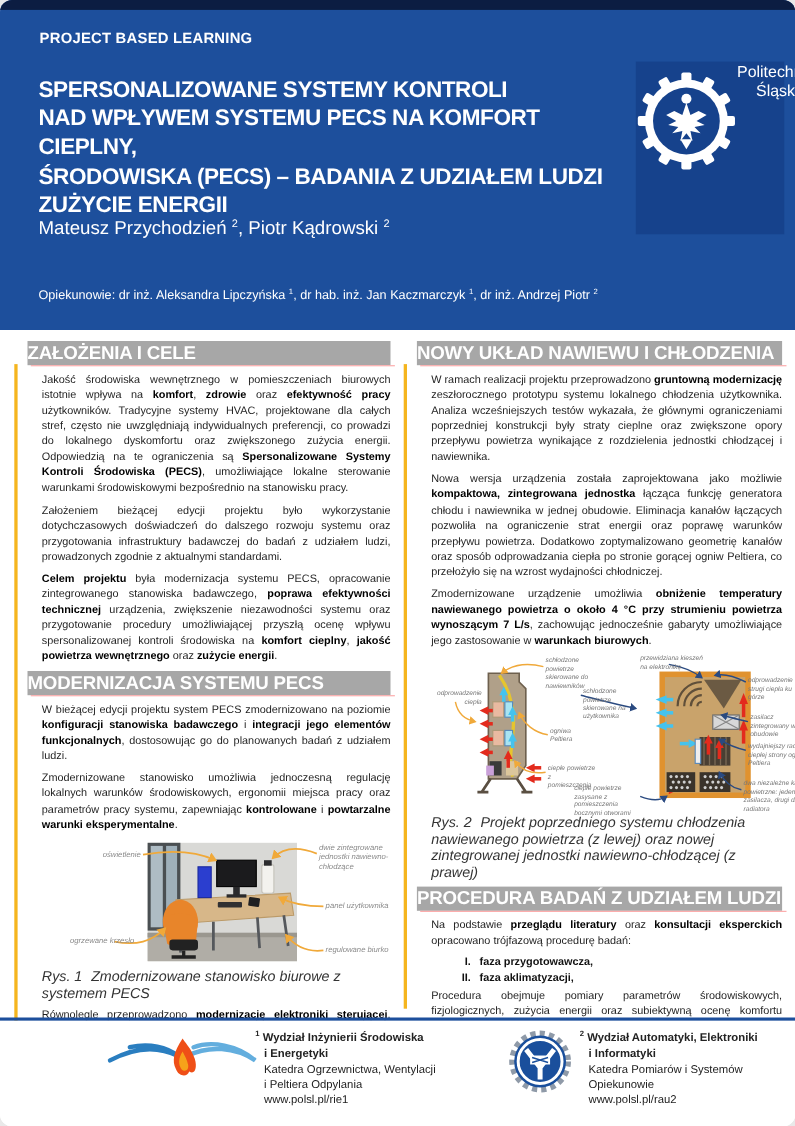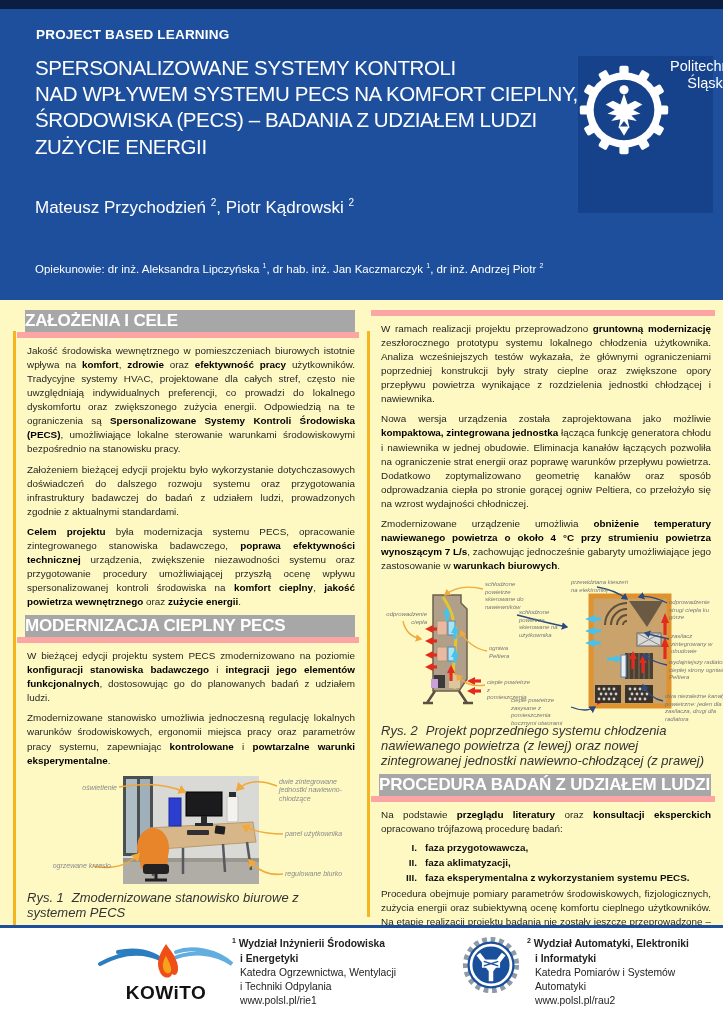--- a/index.html
+++ b/index.html
@@ -1,41 +1,41 @@
 <!DOCTYPE html>
 <html><head>
 <meta charset="utf-8">
 <style>
   html,body{margin:0;padding:0;background:#e9e9e9;}
-  .poster{position:relative;width:723px;height:1024px;background:#fef9c3;overflow:hidden;
-          font-family:"Liberation Sans",sans-serif;margin:0 auto;}
+  .poster{position:relative;width:723px;height:1024px;background:#ffffff;overflow:hidden;
+          font-family:"Liberation Sans",sans-serif;margin:0 auto;border-radius:11px;}
   
   .hdr{position:absolute;left:0;top:0;width:723px;height:300px;background:#1d4f9c;}
   .hdr-strip{position:absolute;left:0;top:0;width:723px;height:9px;background:#0c1d42;}
   .pbl{position:absolute;left:36px;top:27px;color:#fff;font-weight:bold;font-size:13.5px;letter-spacing:.2px;}
-  .title{position:absolute;left:35px;top:55px;width:545px;color:#fff;font-weight:normal;
+  .title{position:absolute;left:35px;top:69px;width:545px;color:#fff;font-weight:bold;
          font-size:20.5px;line-height:1.28;letter-spacing:-0.4px;}
   .logo-box{position:absolute;left:578px;top:56px;width:135px;height:157px;background:#16428c;
             display:flex;flex-direction:row;align-items:flex-start;}
   .logo-box svg{margin-top:8px;}
   .logo-txt{color:#fff;font-size:14.5px;line-height:1.15;text-align:center;margin-top:2px;}
   .authors{position:absolute;left:35px;top:196px;color:#fff;font-size:17px;line-height:1.38;}
   .authors sup{font-size:10px;}
   .supers{position:absolute;left:35px;top:262px;color:#fff;font-size:11.5px;}
   .supers sup{font-size:7px;}
   
   .col{position:absolute;top:310px;}
   .col-left{left:13px;width:346px;}
   .col-right{left:367px;width:348px;}
   .yline{position:absolute;left:0;top:21px;bottom:4px;width:3px;background:#f5b51e;}
   .col-left .yline{height:600px;}
   .col-right .yline{height:586px;}
   .sechdr{background:#a7a7a7;color:#fff;font-weight:bold;font-size:17px;
           height:22px;line-height:22px;margin:0 4px 0 12px;letter-spacing:-0.2px;}
-  .blk{border-top:6px solid #fca5a5;padding:6px 4px 0 10px;margin-left:4px;}
+  .blk{border-top:1px solid #fca5a5;padding:6px 4px 0 10px;margin-left:15px;}
   p.body{font-size:9.9px;line-height:1.42;text-align:justify;color:#1f1f1f;margin:0 0 6px 0;}
   p.body b{color:#000;}
   
   .fig1{position:relative;height:114px;margin:2px 0 2px 0;}
   .fig1 .photo{position:absolute;left:96px;top:2px;width:136px;height:108px;}
   .ann{position:absolute;font-size:7px;font-style:italic;color:#8a8a8a;line-height:1.25;}
   .a-osw{left:30px;top:10px;width:60px;text-align:right;}
   .a-units{left:252px;top:4px;width:80px;}
   .a-panel{left:258px;top:56px;width:80px;}
   .a-desk{left:258px;top:96px;width:80px;}
@@ -133,21 +133,21 @@
     <div class="sec">
       <div class="sechdr">ZAŁOŻENIA I CELE</div>
       <div class="blk">
         <p class="body"><span>Jakość środowiska wewnętrznego w pomieszczeniach biurowych istotnie wpływa na </span><b>komfort</b><span>, </span><b>zdrowie</b><span> oraz </span><b>efektywność pracy</b><span> użytkowników. Tradycyjne systemy HVAC, projektowane dla całych stref, często nie uwzględniają indywidualnych preferencji, co prowadzi do lokalnego dyskomfortu oraz zwiększonego zużycia energii. Odpowiedzią na te ograniczenia są </span><b>Spersonalizowane Systemy Kontroli Środowiska (PECS)</b><span>, umożliwiające lokalne sterowanie warunkami środowiskowymi bezpośrednio na stanowisku pracy.</span></p>
         <p class="body"><span>Założeniem bieżącej edycji projektu było wykorzystanie dotychczasowych doświadczeń do dalszego rozwoju systemu oraz przygotowania infrastruktury badawczej do badań z udziałem ludzi, prowadzonych zgodnie z aktualnymi standardami.</span></p>
         <p class="body"><b>Celem projektu</b><span> była modernizacja systemu PECS, opracowanie zintegrowanego stanowiska badawczego, </span><b>poprawa efektywności technicznej</b><span> urządzenia, zwiększenie niezawodności systemu oraz przygotowanie procedury umożliwiającej przyszłą ocenę wpływu spersonalizowanej kontroli środowiska na </span><b>komfort cieplny</b><span>, </span><b>jakość powietrza wewnętrznego</b><span> oraz </span><b>zużycie energii</b><span>.</span></p>
       </div>
     </div>
 
     <div class="sec">
-      <div class="sechdr">MODERNIZACJA CIEPLNY PECS</div>
+      <div class="sechdr">MODERNIZACJA SYSTEMU PECS</div>
       <div class="blk">
         <p class="body"><span>W bieżącej edycji projektu system PECS zmodernizowano na poziomie </span><b>konfiguracji stanowiska badawczego</b><span> i </span><b>integracji jego elementów funkcjonalnych</b><span>, dostosowując go do planowanych badań z udziałem ludzi.</span></p>
         <p class="body"><span>Zmodernizowane stanowisko umożliwia jednoczesną regulację lokalnych warunków środowiskowych, ergonomii miejsca pracy oraz parametrów pracy systemu, zapewniając </span><b>kontrolowane</b><span> i </span><b>powtarzalne warunki eksperymentalne</b><span>.</span></p>
 
         <div class="fig1">
           <div class="photo">
             <svg width="136" height="108" viewBox="0 0 136 108">
               <rect x="0" y="0" width="136" height="108" fill="#d9d9d6"></rect>
               <rect x="0" y="0" width="30" height="80" fill="#4a4f52"></rect>
               <rect x="3" y="3" width="11" height="74" fill="#aebcc4"></rect>
@@ -196,20 +196,21 @@
 
         <p class="body"><span>Równolegle przeprowadzono </span><b>modernizację elektroniki sterującej</b><span>, obejmującą przejście od układów prototypowych do lutowanych oraz opracowanie projektu dedykowanej płytki PCB. Zwiększyło to </span><b>stabilność pracy systemu</b><span>, ułatwiło integrację pomiarów oraz przygotowało system do </span><b>małoseryjnej reprodukcji</b><span> na potrzeby przyszłych badań eksperymentalnych.</span></p>
       </div>
     </div>
   </div>
 
   <div class="col col-right">
     <div class="yline"></div>
 
     <div class="sec">
+      <div class="sechdr">NOWY UKŁAD NAWIEWU I CHŁODZENIA</div>
       <div class="blk">
         <p class="body"><span>W ramach realizacji projektu przeprowadzono </span><b>gruntowną modernizację</b><span> zeszłorocznego prototypu systemu lokalnego chłodzenia użytkownika. Analiza wcześniejszych testów wykazała, że głównymi ograniczeniami poprzedniej konstrukcji były straty cieplne oraz zwiększone opory przepływu powietrza wynikające z rozdzielenia jednostki chłodzącej i nawiewnika.</span></p>
         <p class="body"><span>Nowa wersja urządzenia została zaprojektowana jako możliwie </span><b>kompaktowa, zintegrowana jednostka</b><span> łącząca funkcję generatora chłodu i nawiewnika w jednej obudowie. Eliminacja kanałów łączących pozwoliła na ograniczenie strat energii oraz poprawę warunków przepływu powietrza. Dodatkowo zoptymalizowano geometrię kanałów oraz sposób odprowadzania ciepła po stronie gorącej ogniw Peltiera, co przełożyło się na wzrost wydajności chłodniczej.</span></p>
         <p class="body"><span>Zmodernizowane urządzenie umożliwia </span><b>obniżenie temperatury nawiewanego powietrza o około 4 °C przy strumieniu powietrza wynoszącym 7 L/s</b><span>, zachowując jednocześnie gabaryty umożliwiające jego zastosowanie w </span><b>warunkach biurowych</b><span>.</span></p>
 
         <div class="fig2">
           <div class="diagL">
             <svg width="84" height="112" viewBox="0 0 84 112">
               <path d="M30 2 L58 2 L58 10 L64 16 L64 86 L56 98 L30 98 Z" fill="#b0a089" stroke="#6e604e" stroke-width="1.5"></path>
               <path d="M52 96 C46 70 58 52 50 26 C48 16 44 10 40 4" stroke="#e6c52e" stroke-width="3" fill="none"></path>
@@ -367,59 +368,54 @@
       <div class="blk">
         <p class="body"><span>Na podstawie </span><b>przeglądu literatury</b><span> oraz </span><b>konsultacji eksperckich</b><span> opracowano trójfazową procedurę badań:</span></p>
         <div class="phase">
           <span class="num">I.</span>
           <span>faza przygotowawcza,</span>
         </div>
         <div class="phase">
           <span class="num">II.</span>
           <span>faza aklimatyzacji,</span>
         </div>
-        <div class="phase">
-          <span class="num">III.</span>
-          <span>faza eksperymentalna z wykorzystaniem systemu PECS.</span>
-        </div>
         <p class="body" style="margin-top:4px"><span>Procedura obejmuje pomiary parametrów środowiskowych, fizjologicznych, zużycia energii oraz subiektywną ocenę komfortu cieplnego użytkowników. Na etapie realizacji projektu badania nie zostały jeszcze przeprowadzone – infrastruktura i metodyka zostały przygotowane do ich realizacji w kolejnym etapie.</span></p>
       </div>
     </div>
   </div>
 
   <div class="fdiv"></div>
   <div class="footer">
     <div class="kowito">
       <svg width="140" height="42" viewBox="0 0 140 42">
         <path d="M4 22 C30 8 50 10 66 18 C56 10 40 6 22 10" fill="none" stroke="#2a7ec0" stroke-width="4" stroke-linecap="round"></path>
         <path d="M74 18 C94 8 118 10 136 22 C120 8 96 4 80 10" fill="none" stroke="#63aede" stroke-width="4" stroke-linecap="round"></path>
         <path d="M70 2 C62 14 60 22 64 30 C66 36 74 38 76 32 C82 36 84 26 80 18 C78 12 74 8 70 2 Z" fill="#ef4f17"></path>
         <path d="M70 14 C66 20 66 26 69 30 C72 33 76 31 75 26 C74 21 72 18 70 14 Z" fill="#f6a21a"></path>
       </svg>
-      <div class="kname">KOWiTO</div>
     </div>
     <div class="affil affil-1">
       <div class="aff-b"><sup>1</sup> <span>Wydział Inżynierii Środowiska</span></div>
       <div class="aff-b aff-in">i Energetyki</div>
       <div class="aff-in">Katedra Ogrzewnictwa, Wentylacji</div>
-      <div class="aff-in">i Techniki Odpylania</div>
+      <div class="aff-in">i Peltiera Odpylania</div>
       <div class="aff-in">www.polsl.pl/rie1</div>
     </div>
     <div class="aei">
       <svg width="58" height="58" viewBox="0 0 64 64">
         <circle cx="32" cy="32" r="27" fill="none" stroke="#8f9aa8" stroke-width="8" stroke-dasharray="5 4"></circle>
         <circle cx="32" cy="32" r="26" fill="#1a4f9c"></circle>
         <circle cx="32" cy="32" r="22" fill="none" stroke="#ffffff" stroke-width="3"></circle>
         <path d="M18 20 L32 38 L46 20 M32 38 L32 50" stroke="#ffffff" stroke-width="5" fill="none"></path>
         <rect x="22" y="26" width="20" height="9" fill="#ffffff"></rect>
         <path d="M24 28 L40 33 M40 28 L24 33" stroke="#1a4f9c" stroke-width="1.5"></path>
       </svg>
     </div>
     <div class="affil affil-2">
       <div class="aff-b"><sup>2</sup> <span>Wydział Automatyki, Elektroniki</span></div>
       <div class="aff-b aff-in">i Informatyki</div>
       <div class="aff-in">Katedra Pomiarów i Systemów</div>
-      <div class="aff-in">Automatyki</div>
+      <div class="aff-in">Opiekunowie</div>
       <div class="aff-in">www.polsl.pl/rau2</div>
     </div>
   </div>
 
 </div>
 
 </body></html>

